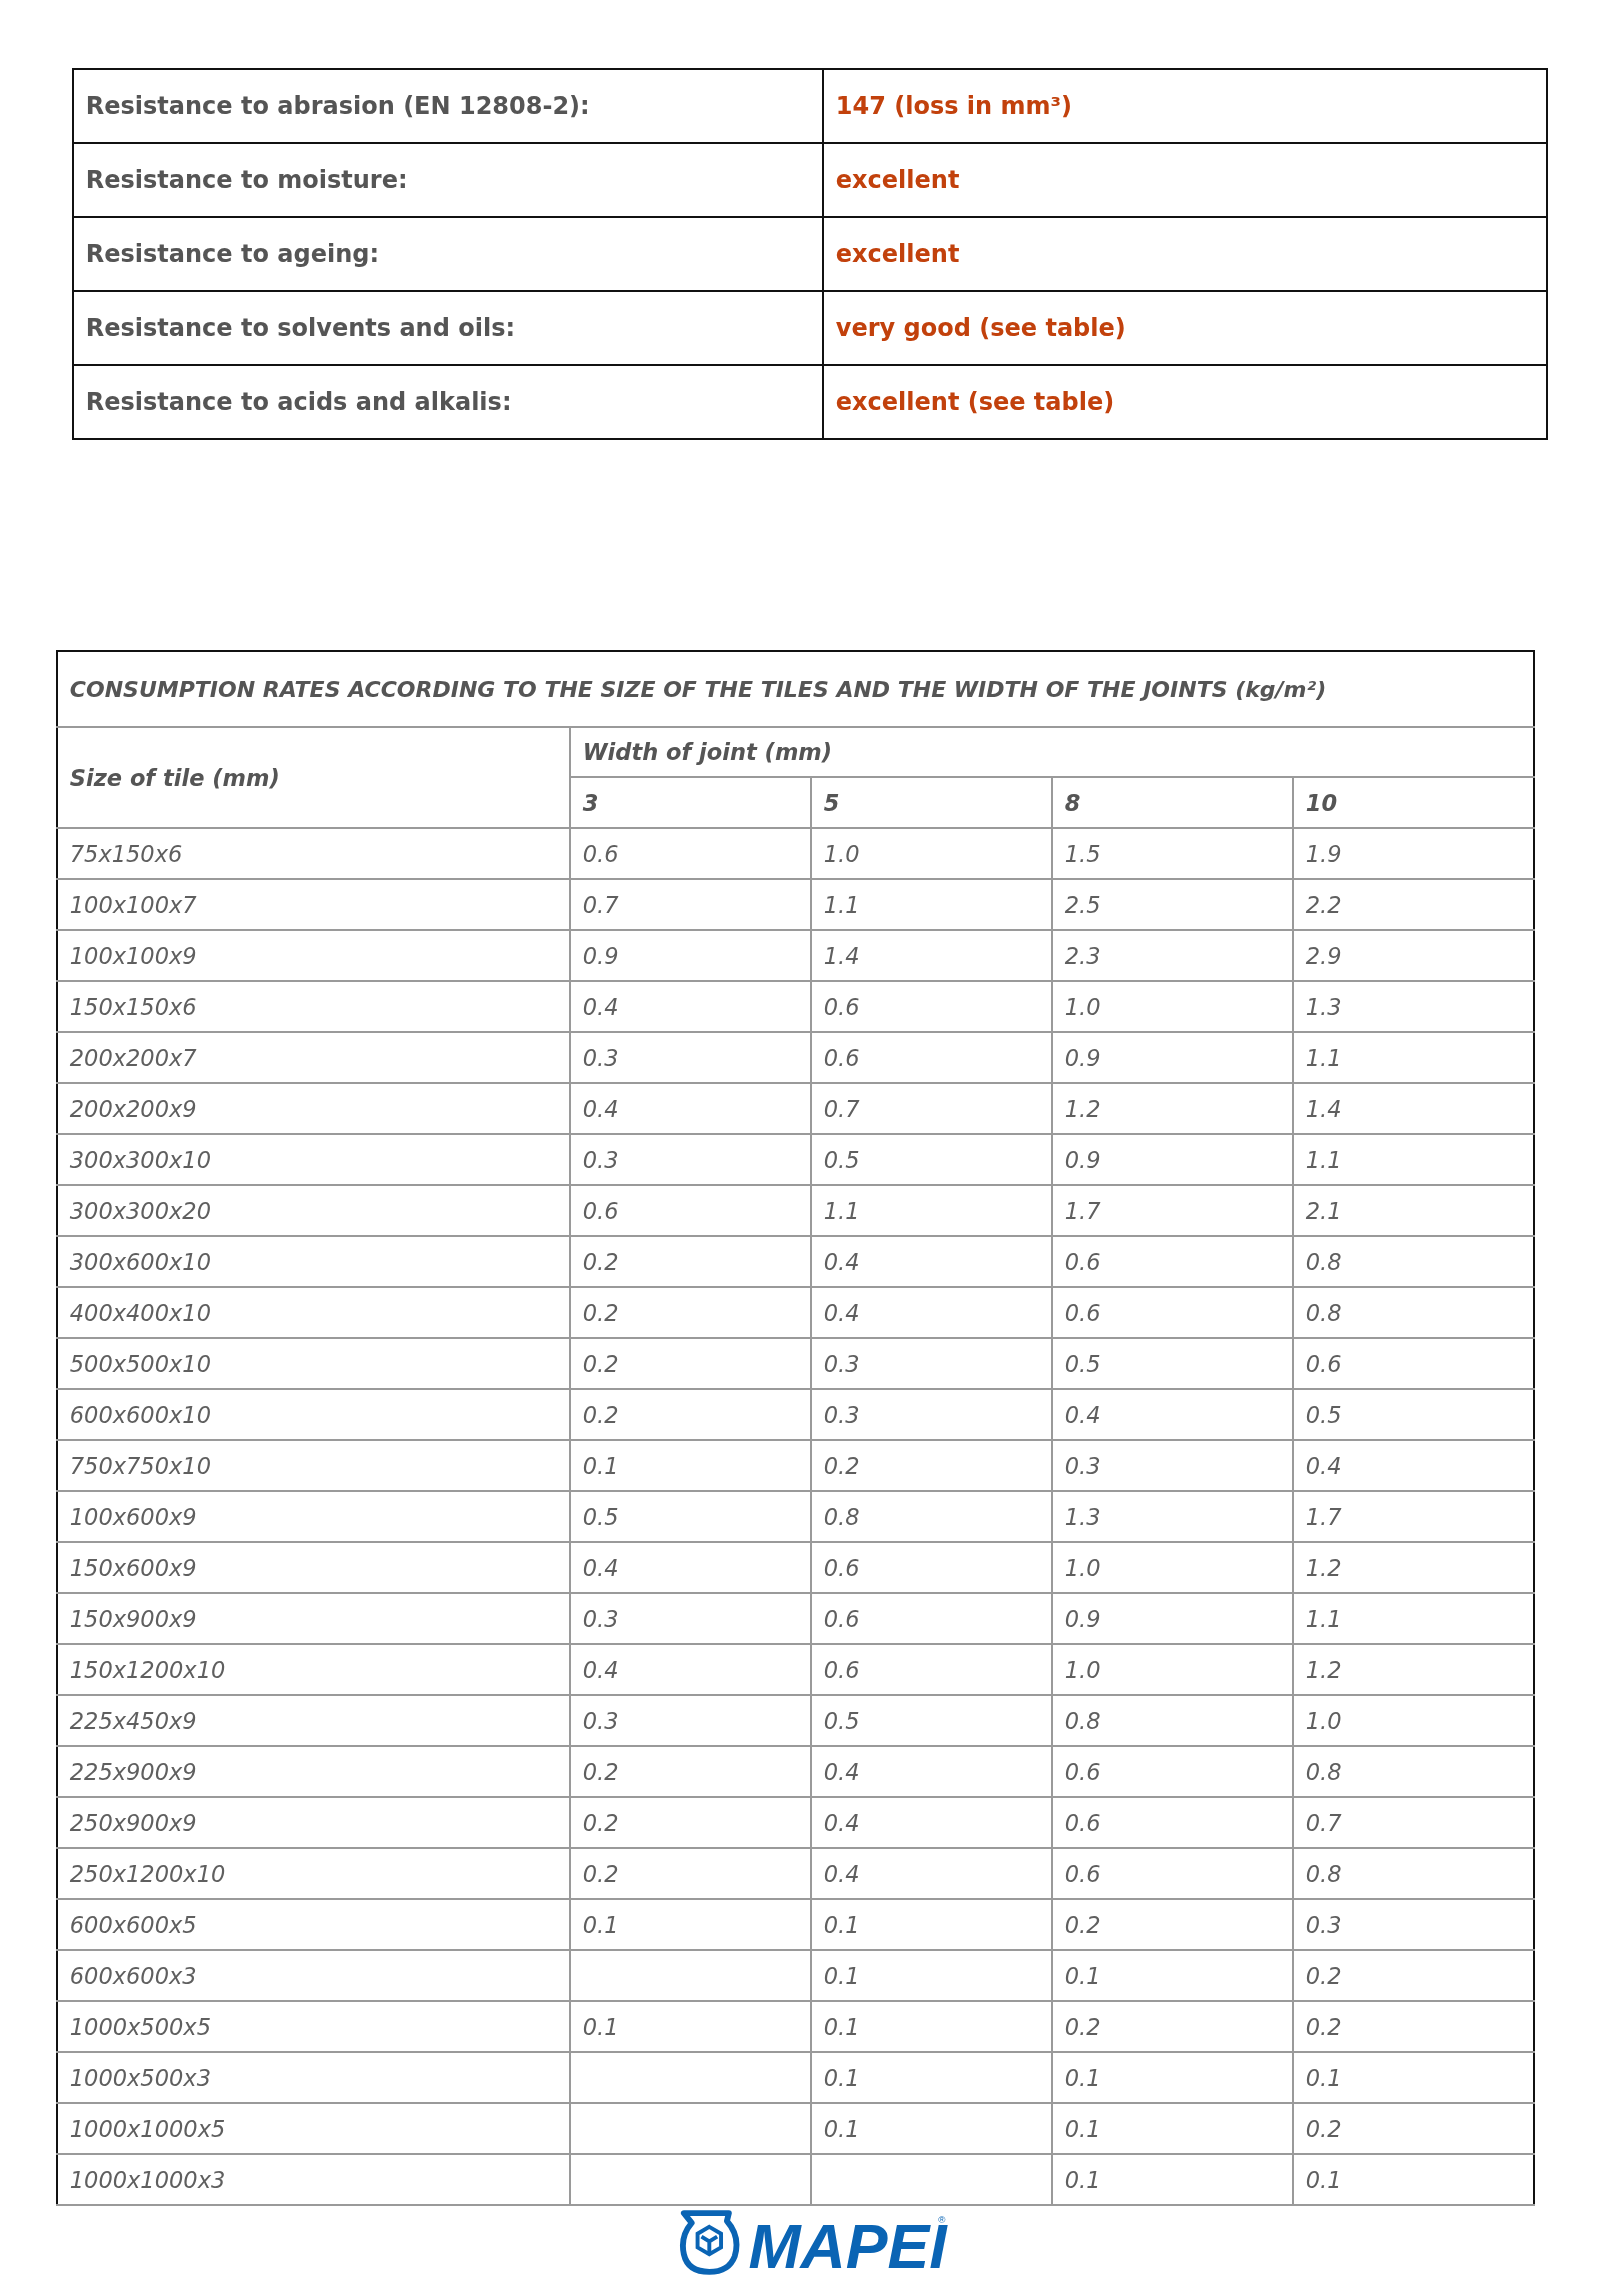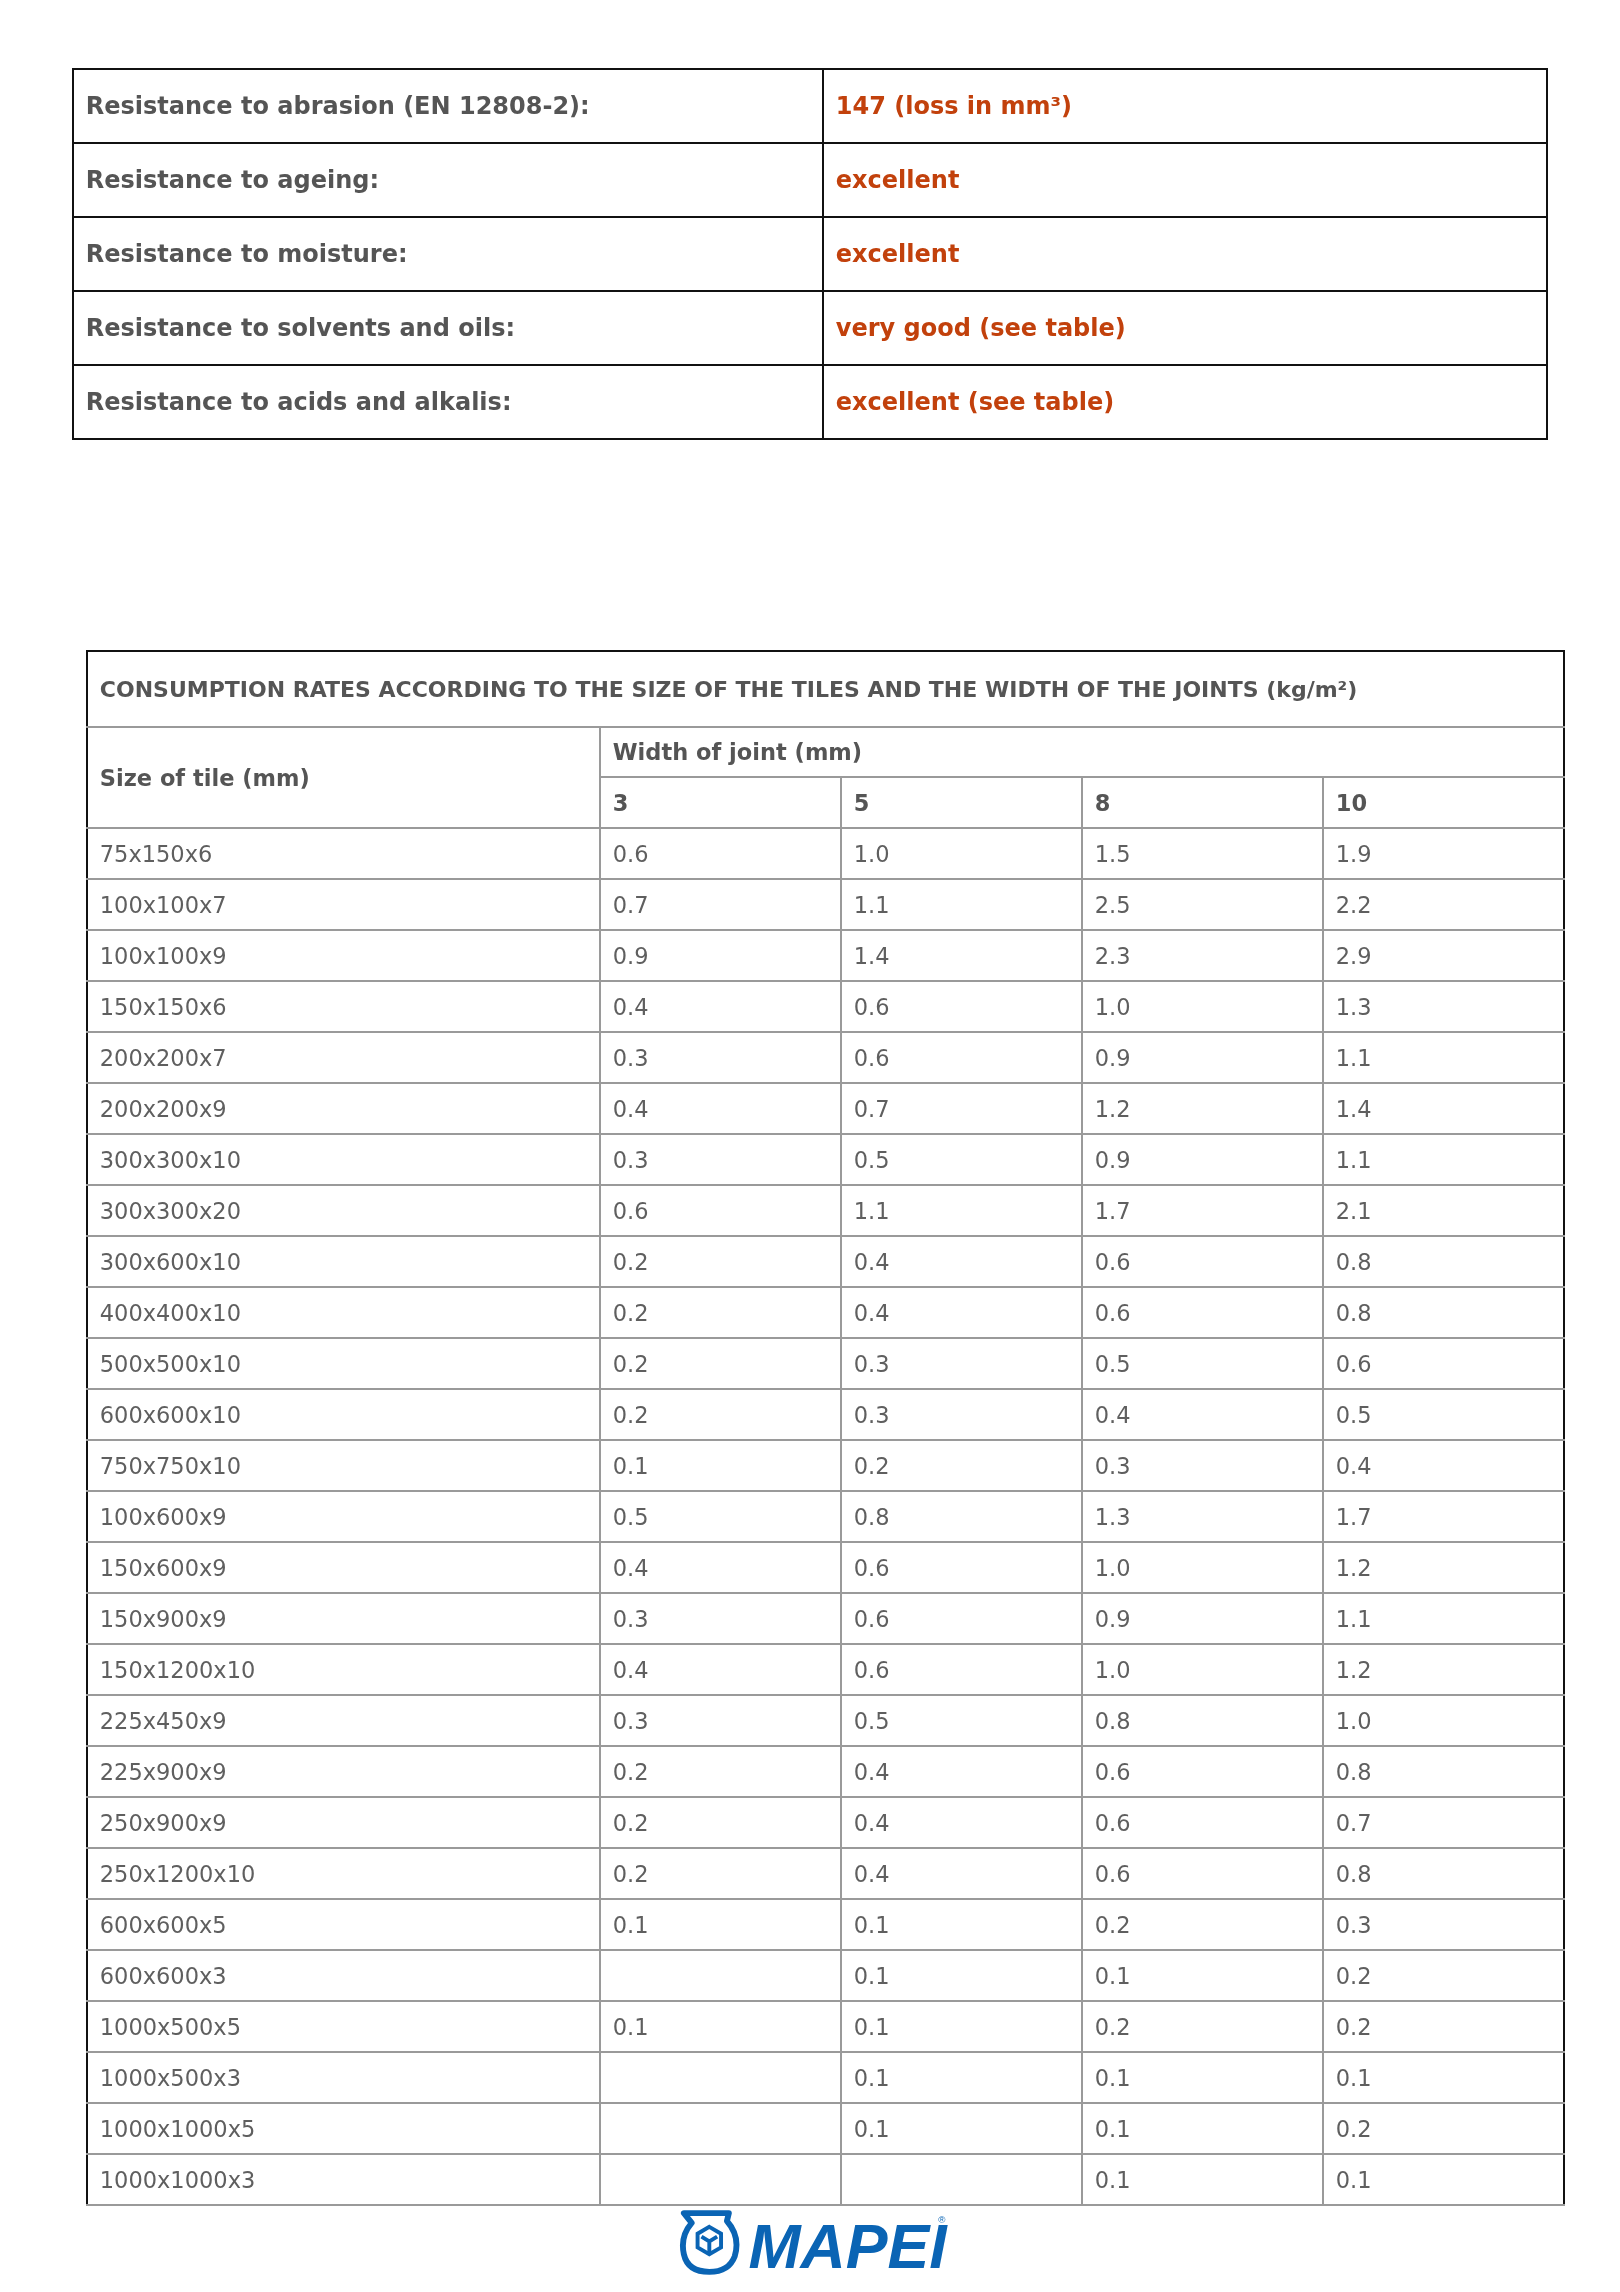--- a/index.html
+++ b/index.html
@@ -8,22 +8,22 @@
 
   
   .props { position: absolute; left: 72px; top: 68px; width: 1476px;
            border-collapse: collapse; table-layout: fixed; }
   .props td { border: 2.5px solid #111111; height: 74px; padding: 0 0 0 11.8px;
               font-size: 24px; vertical-align: middle; box-sizing: border-box; }
   .props td.k { width: 750px; font-weight: bold; color: #555555; }
   .props td.v { color: #c2410c; font-weight: bold; }
 
   
-  .cons { position: absolute; left: 86px; top: 650px; width: 1476px;
-          border-collapse: collapse; table-layout: fixed; }
+  .cons { position: absolute; left: 56px; top: 650px; width: 1476px;
+          border-collapse: collapse; table-layout: fixed; font-style: italic; }
   .cons td { border: 2px solid #9a9a9a; padding: 0 0 0 11.8px; font-size: 22.5px;
              box-sizing: border-box; vertical-align: middle; color: #5f5f5f; }
   .cons tr.title td { height: 76px; font-weight: bold; color: #555555; font-size: 22px;
                       border-top: 2.5px solid #111; border-left: 2.5px solid #111; border-right: 2.5px solid #111; }
   .cons tr.h1 td { height: 50px; font-weight: bold; color: #555; }
   .cons tr.h2 td { height: 51px; font-weight: bold; color: #555; }
   .cons tr.row td { height: 51px; }
   .cons td.c0 { border-left: 2.5px solid #111; }
   .cons td.clast { border-right: 2.5px solid #111; }
   .cons col.c0w { width: 513px; }
@@ -34,25 +34,25 @@
 </head>
 <body>
 
 <table class="props">
   <tbody id="props-body">
       <tr>
         <td class="k">Resistance to abrasion (EN 12808-2):</td>
         <td class="v">147 (loss in mm³)</td>
       </tr>
       <tr>
+        <td class="k">Resistance to moisture:</td>
+        <td class="v">excellent</td>
+      </tr>
+      <tr>
         <td class="k">Resistance to ageing:</td>
-        <td class="v">excellent</td>
-      </tr>
-      <tr>
-        <td class="k">Resistance to moisture:</td>
         <td class="v">excellent</td>
       </tr>
       <tr>
         <td class="k">Resistance to solvents and oils:</td>
         <td class="v">very good (see table)</td>
       </tr>
       <tr>
         <td class="k">Resistance to acids and alkalis:</td>
         <td class="v">excellent (see table)</td>
       </tr>

